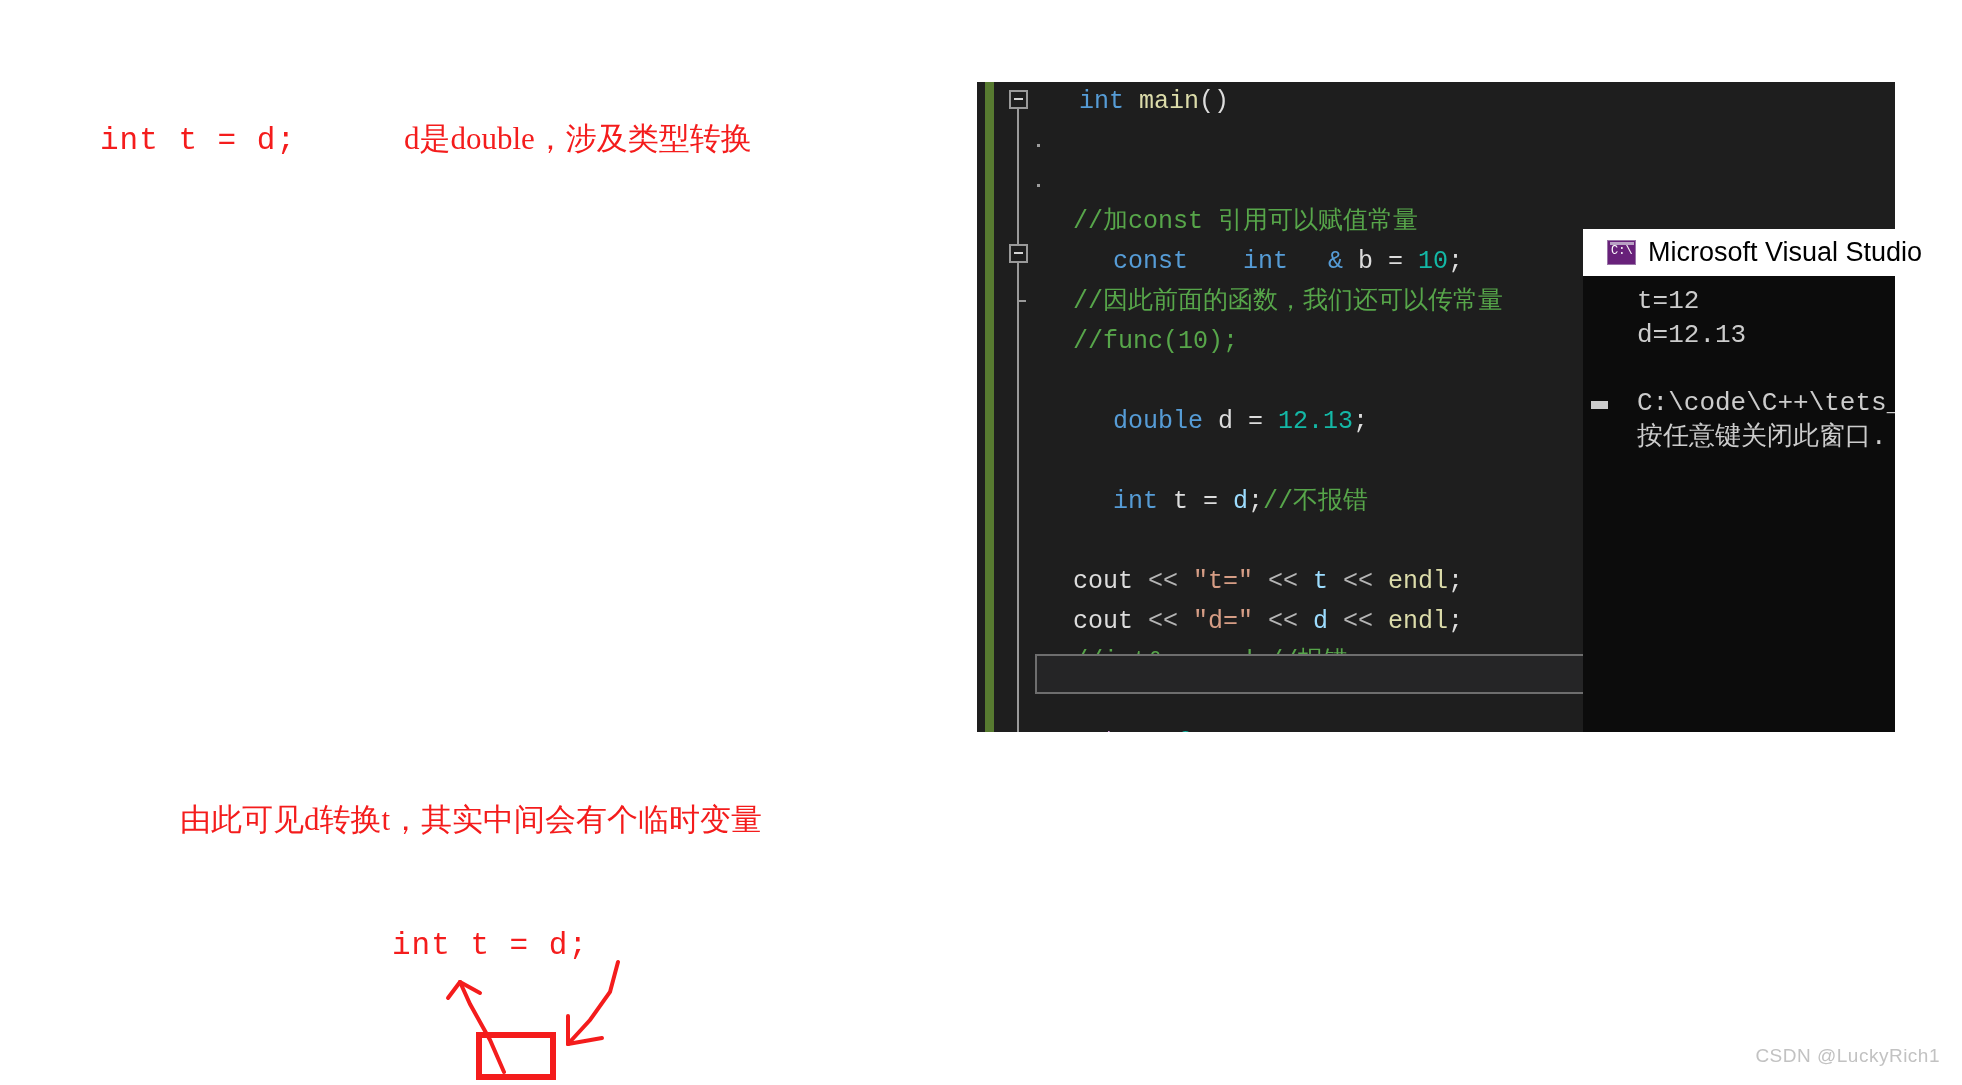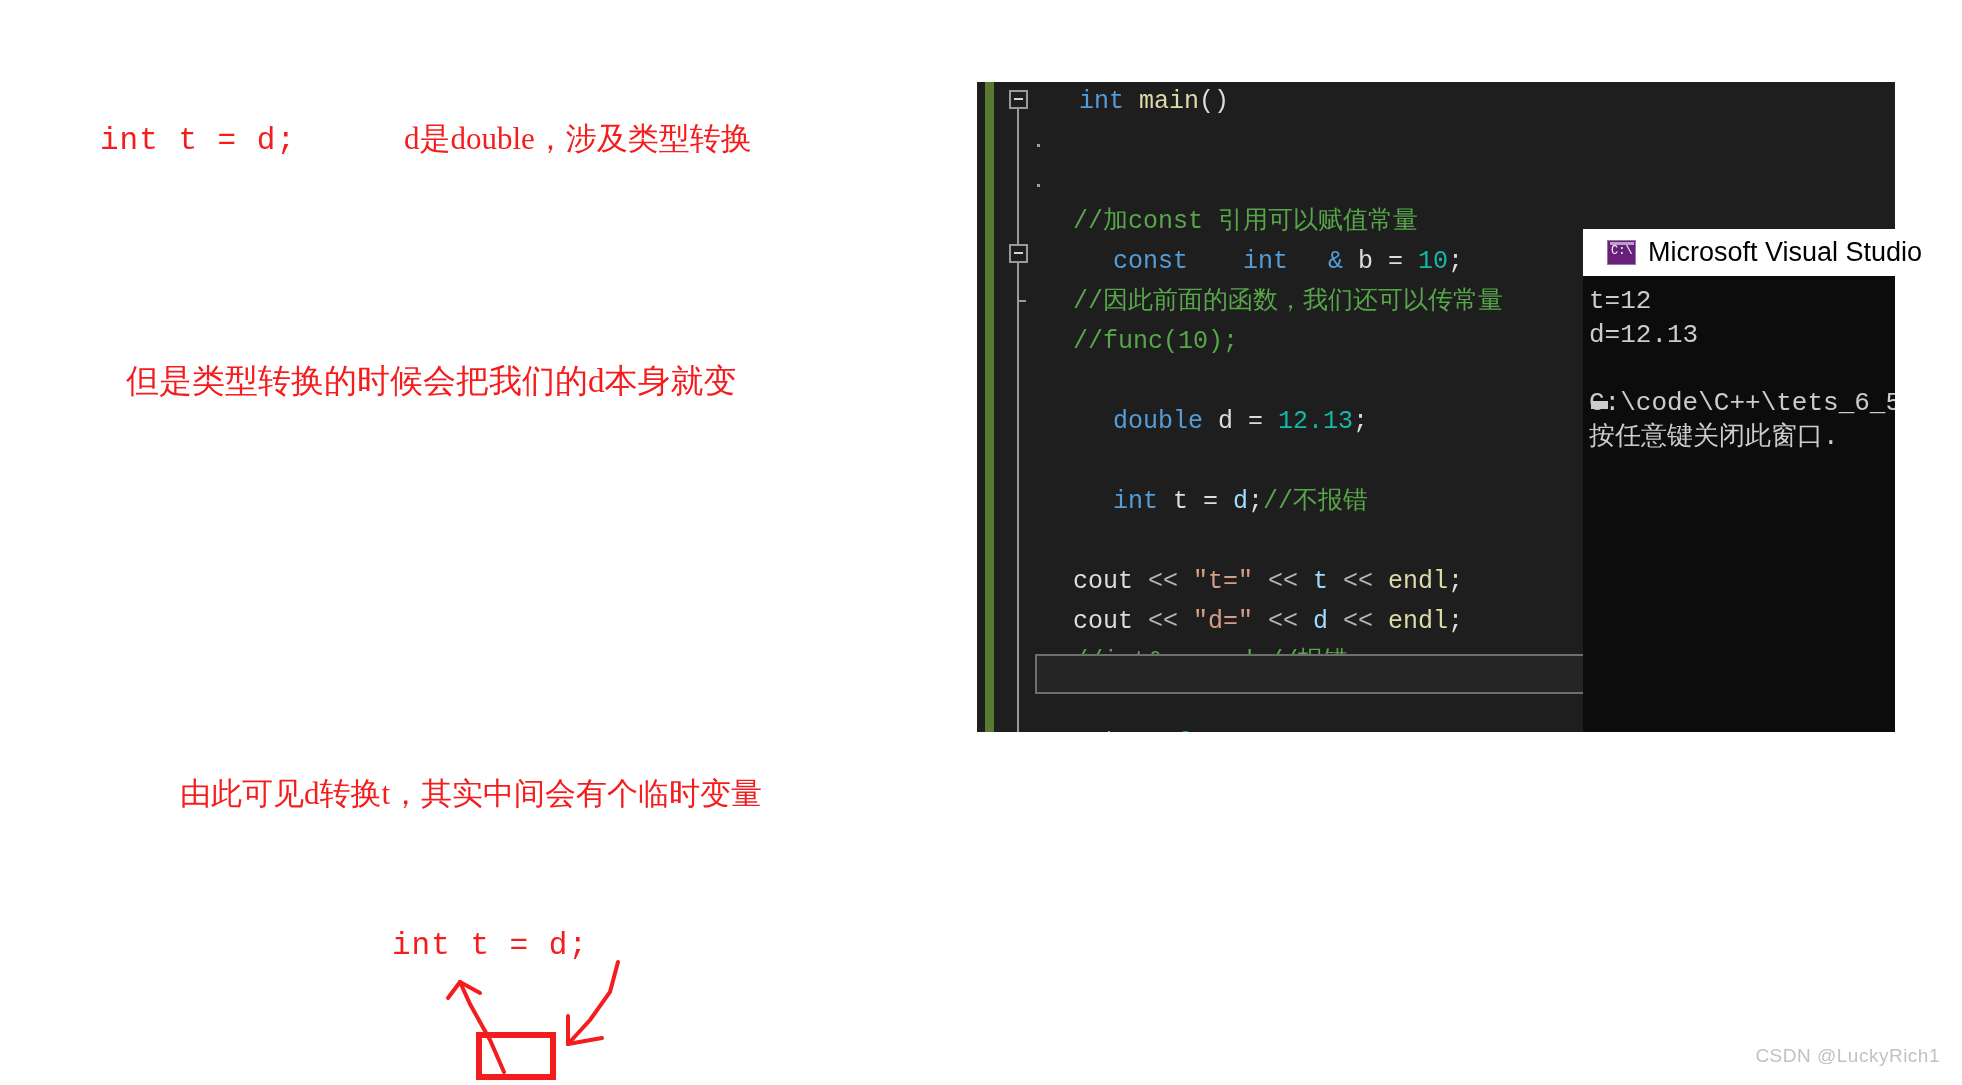--- a/index.html
+++ b/index.html
@@ -28,21 +28,21 @@
     font-family: "Liberation Mono", "DejaVu Sans Mono", monospace;
     letter-spacing: 1px;
   }
   .ann-serif {
     font-family: "Liberation Serif", "DejaVu Serif", serif;
   }
 
   #ann-code-top   { left: 100px;  top: 120px;  font-size: 31px; }
   #ann-note-top   { left: 404px;  top: 118px;  font-size: 31px; }
   #ann-question   { left: 126px;  top: 270px;  font-size: 33px; width: 720px; }
-  #ann-conclusion { left: 180px;  top: 773px;  font-size: 31px; }
+  #ann-conclusion { left: 180px;  top: 799px;  font-size: 31px; }
   #ann-code-bot   { left: 392px;  top: 925px;  font-size: 31px; }
 
   
   #arrow-left, #arrow-right {
     position: absolute;
     pointer-events: none;
   }
   #arrow-left  { left: 430px; top: 968px;  width: 120px; height: 110px; }
   #arrow-right { left: 518px; top: 958px;  width: 130px; height: 115px; }
   #temp-box {
@@ -183,20 +183,21 @@
     position: relative;
     height: 388px;
     background: #0c0c0c;
     padding: 8px 0 0 6px;
     font-family: "Liberation Mono", "DejaVu Sans Mono", monospace;
     font-size: 26px;
     line-height: 34px;
     color: #cccccc;
     white-space: pre;
     overflow: hidden;
+    margin-left: 48px;
   }
   #console-cursor {
     position: absolute;
     left: 8px; top: 172px;
     width: 17px; height: 8px;
     background: #cccccc;
   }
 
   
   #watermark {
@@ -211,21 +212,20 @@
 </head>
 <body>
 
 <div id="page">
 
   <div class="ann ann-mono" id="ann-code-top">int t = d;</div>
 
   <div class="ann ann-serif" id="ann-note-top">d是double，涉及类型转换</div>
 
   <div class="ann ann-serif" id="ann-question">
-    <div>但是类型转换的时候会把我们的d本身就变</div>
   </div>
 
   <div class="ann ann-serif" id="ann-conclusion">由此可见d转换t，其实中间会有个临时变量</div>
 
   <div class="ann ann-mono" id="ann-code-bot">int t = d;</div>
 
   <svg id="arrow-left" viewBox="0 0 120 110">
     <path d="M 74 104 L 60 72 L 40 36 L 30 14" stroke="#f41c1c" stroke-width="4" fill="none" stroke-linecap="round"></path>
     <path d="M 30 14 L 18 30" stroke="#f41c1c" stroke-width="4" fill="none" stroke-linecap="round"></path>
     <path d="M 30 14 L 50 25" stroke="#f41c1c" stroke-width="4" fill="none" stroke-linecap="round"></path>

